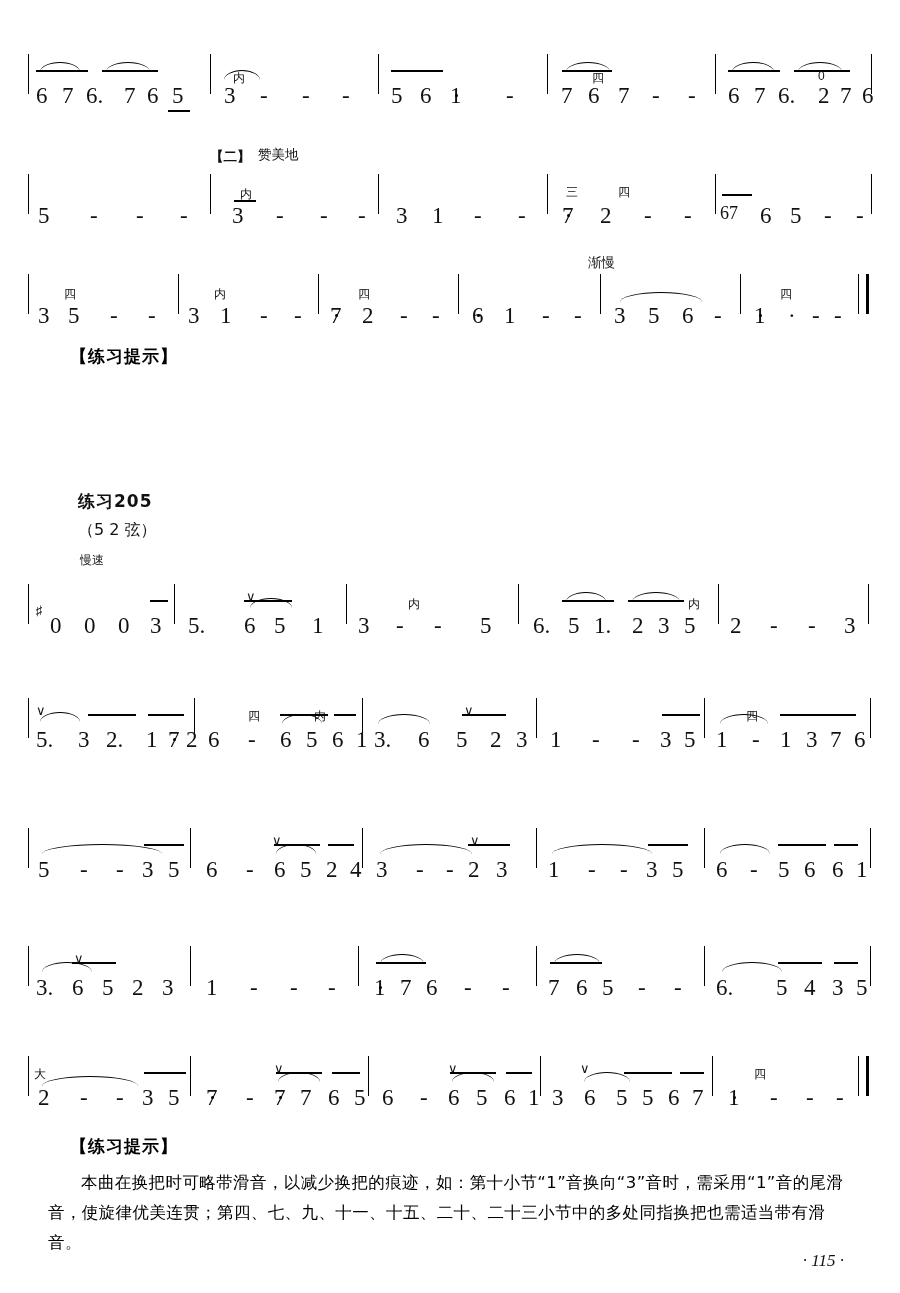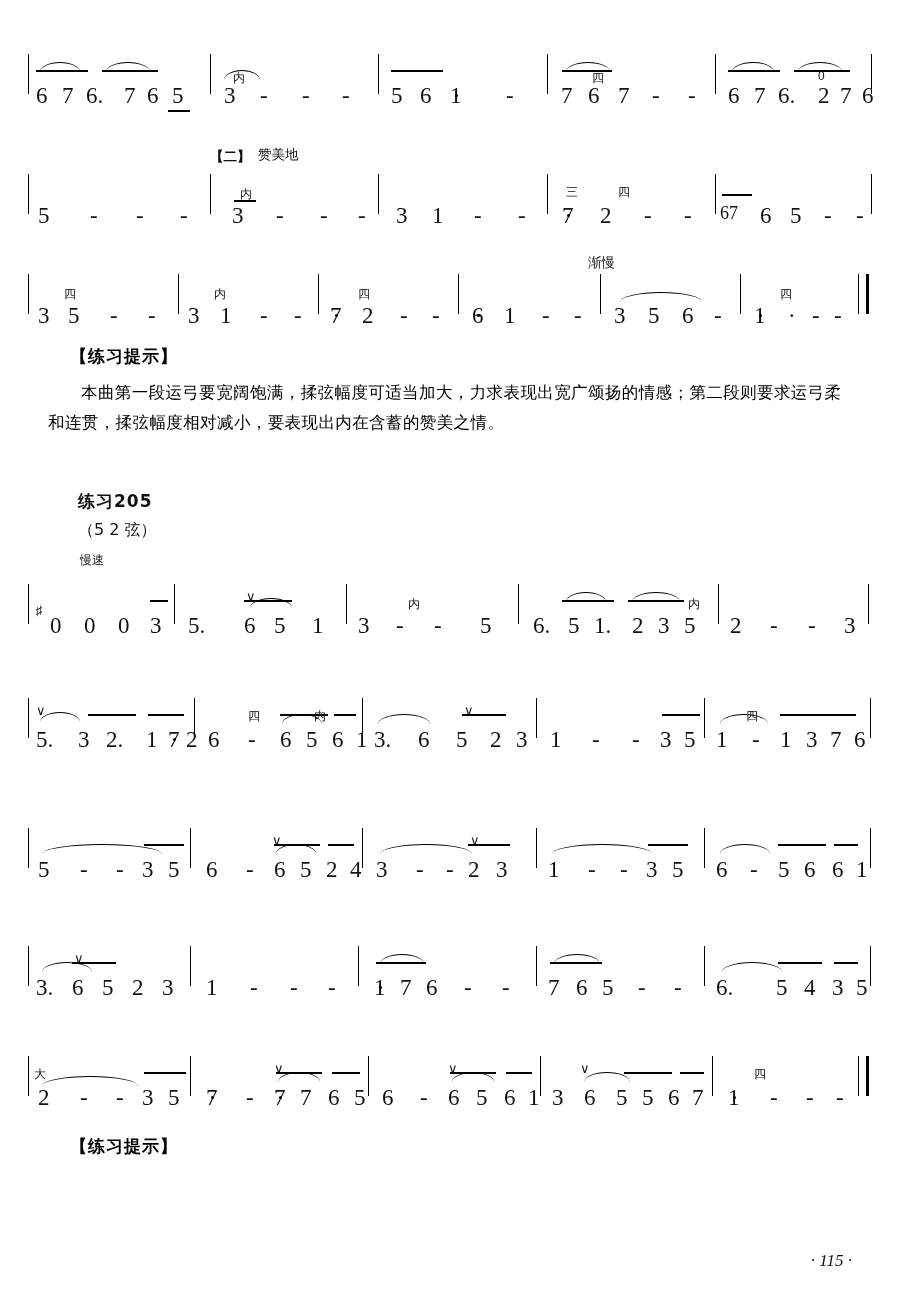--- a/index.html
+++ b/index.html
@@ -118,21 +118,21 @@
     font-size: 12px;
   }
   .section-label {
     position: absolute;
     font-family: "DejaVu Sans", sans-serif;
     font-size: 13.5px;
     font-weight: bold;
   }
   .page-num {
     position: absolute;
-    right: 48px;
+    right: 56px;
     bottom: 22px;
     font-family: "Liberation Serif", serif;
     font-style: italic;
     font-size: 17px;
   }
   
   .watermark {
     position: absolute;
     right: 28px;
     bottom: 38px;
@@ -322,21 +322,20 @@
 
     <div class="mark" style="left:752px; top:20px;">四</div>
     <div class="note" style="left:726px; top:36px;">1</div>
     <div class="dot-under" style="left:731px; top:46px;"></div>
     <div class="note" style="left:760px; top:36px;">·</div>
     <div class="note" style="left:784px; top:36px;">-</div>
     <div class="note" style="left:806px; top:36px;">-</div>
   </div>
 
   <div class="tip-head" style="left:70px; top:345px;">【练习提示】</div>
-  <div class="tip-body" style="left:48px; top:378px;">本曲第一段运弓要宽阔饱满，揉弦幅度可适当加大，力求表现出宽广颂扬的情感；第二段则要求运弓柔和连贯，揉弦幅度相对减小，要表现出内在含蓄的赞美之情。</div>
 
   <div class="ex-title" style="left:78px; top:490px;">练习205</div>
   <div class="ex-sub" style="left:78px; top:520px;">（5 2 弦）</div>
   <div class="tempo" style="left:80px; top:552px;">慢速</div>
 
   <div class="staff" style="top:578px;">
     <div class="barline" style="left:0px;"></div>
     <div class="barline" style="left:146px;"></div>
     <div class="barline" style="left:318px;"></div>
     <div class="barline" style="left:490px;"></div>
@@ -600,17 +599,18 @@
 
     <div class="mark" style="left:726px; top:18px;">四</div>
     <div class="note" style="left:700px; top:36px;">1</div>
     <div class="dot-under" style="left:705px; top:46px;"></div>
     <div class="note" style="left:742px; top:36px;">-</div>
     <div class="note" style="left:778px; top:36px;">-</div>
     <div class="note" style="left:808px; top:36px;">-</div>
   </div>
 
   <div class="tip-head" style="left:70px; top:1135px;">【练习提示】</div>
+  <div class="tip-body" style="left:48px; top:1168px;">本曲在换把时可略带滑音，以减少换把的痕迹，如：第十小节“1”音换向“3”音时，需采用“1”音的尾滑音，使旋律优美连贯；第四、七、九、十一、十五、二十、二十三小节中的多处同指换把也需适当带有滑音。</div>
 
 
   <div class="page-num">· 115 ·</div>
 
 </div>
 
 </body></html>

